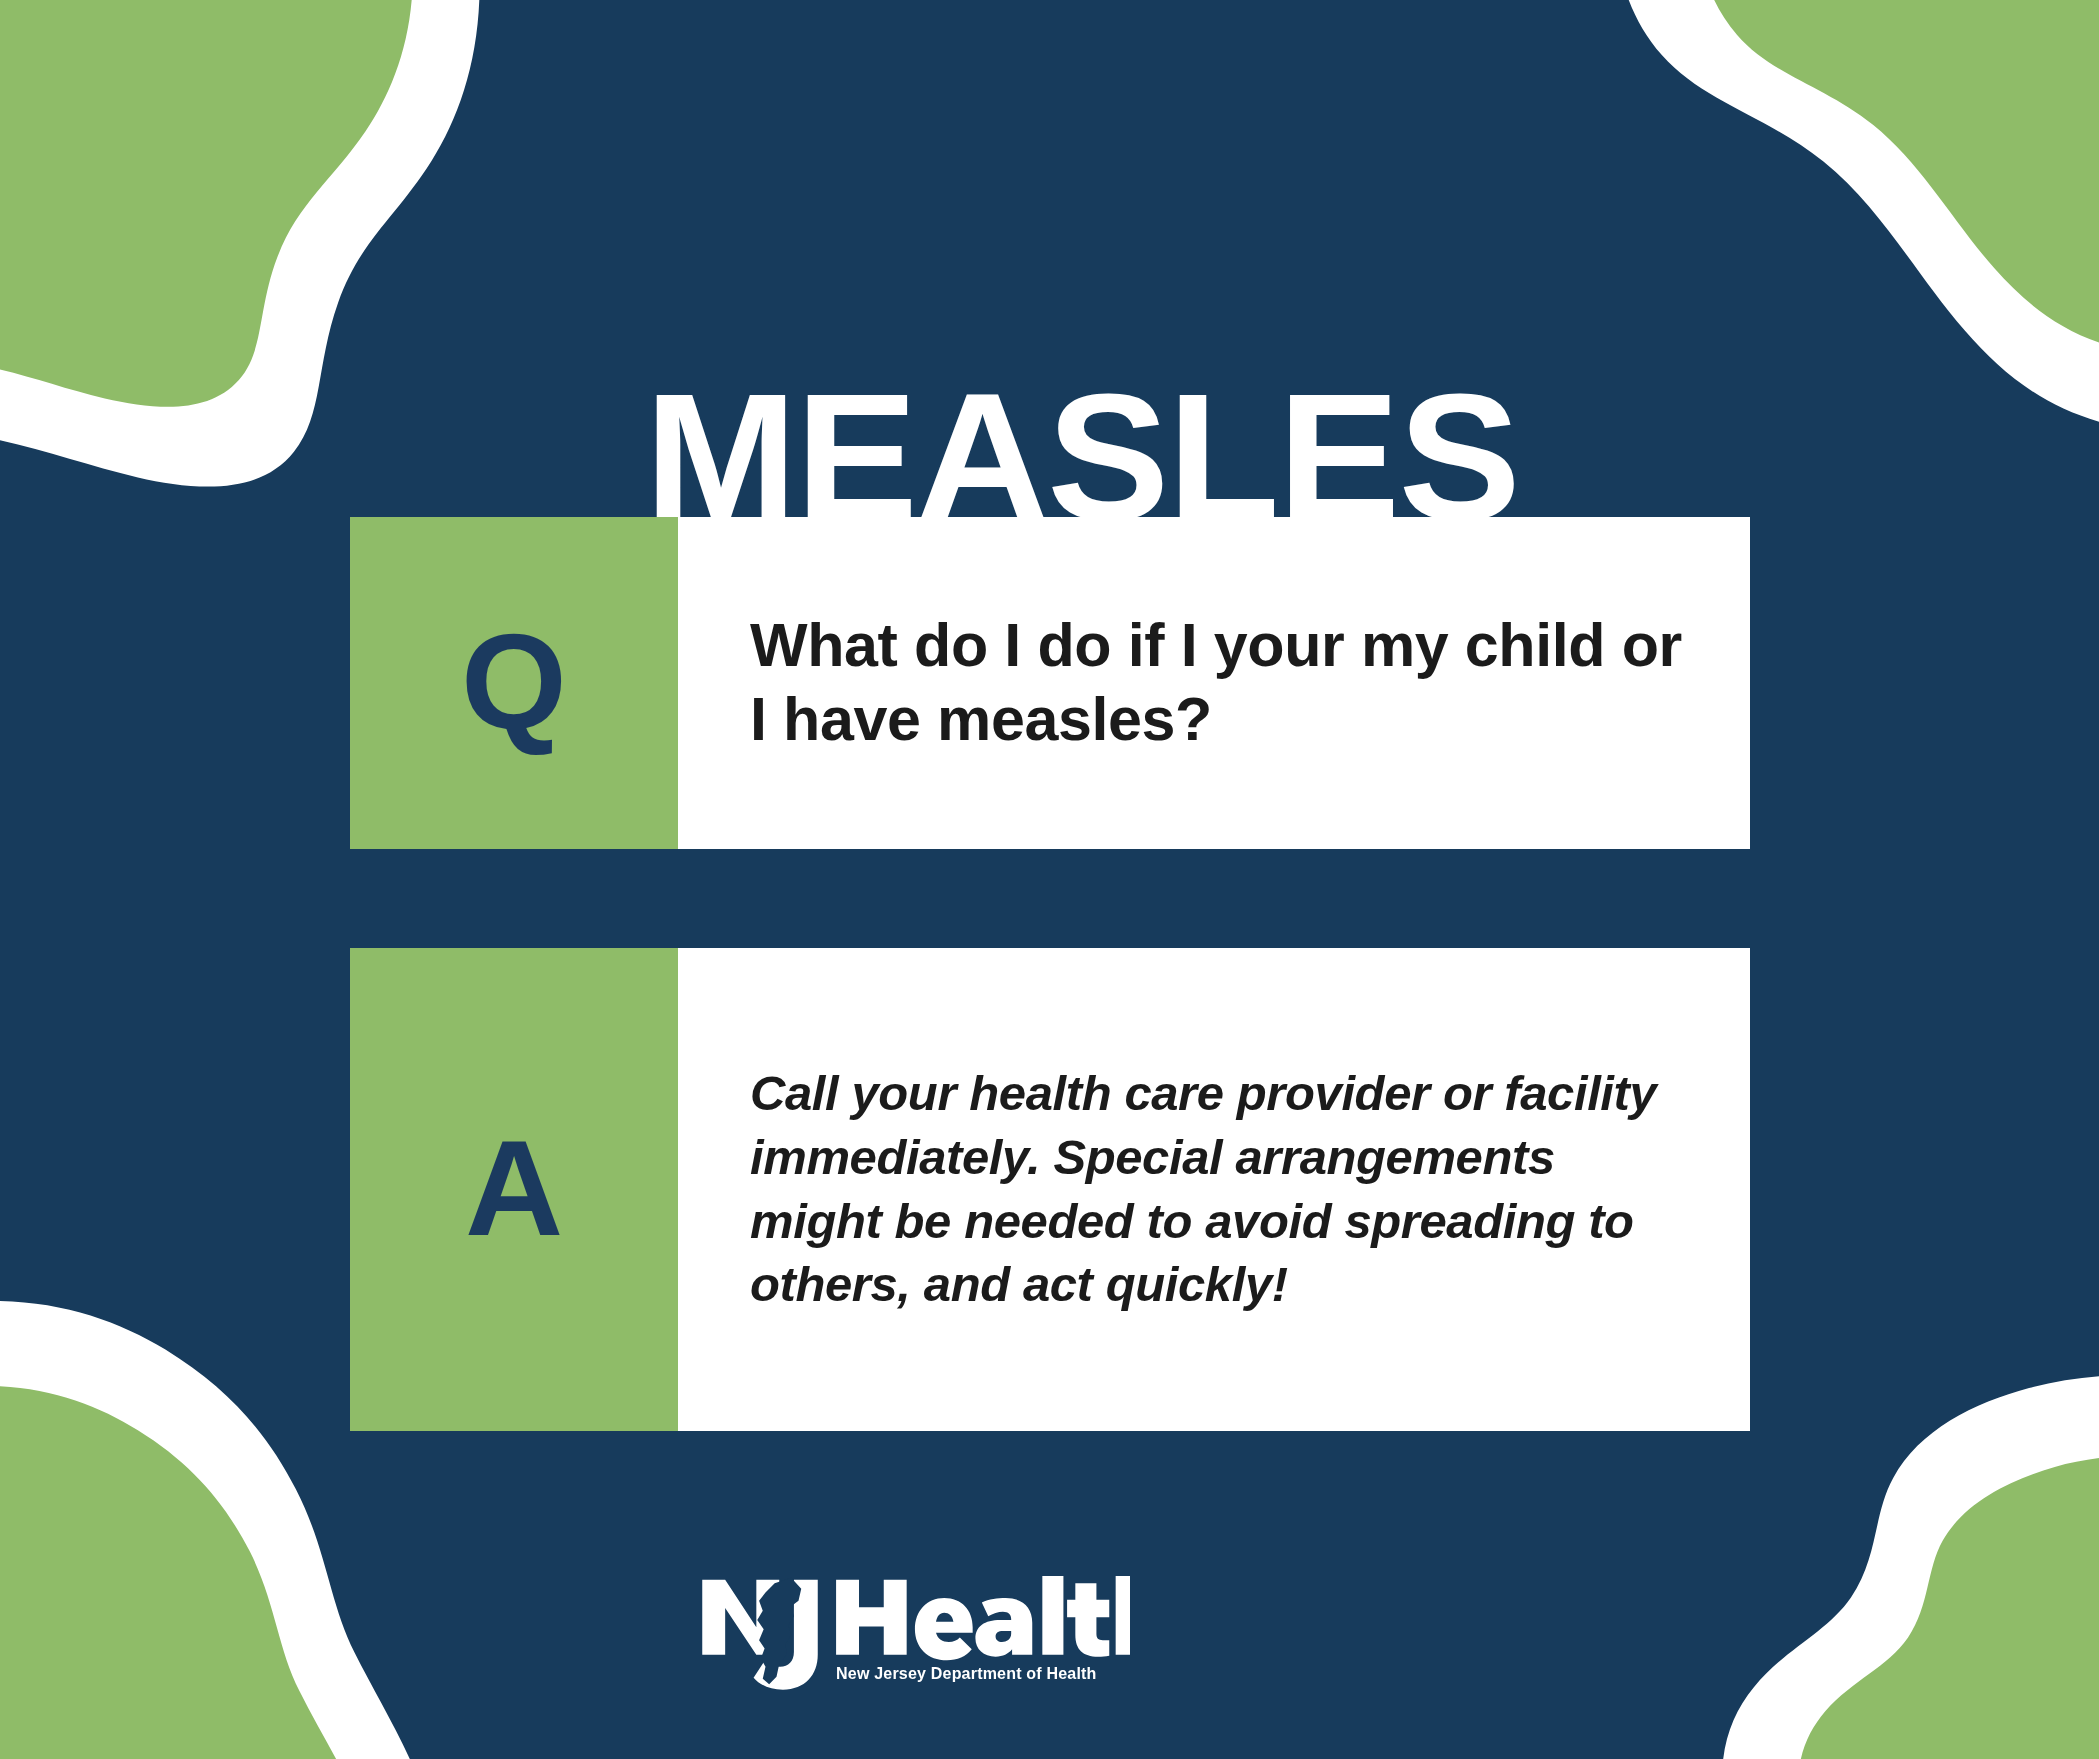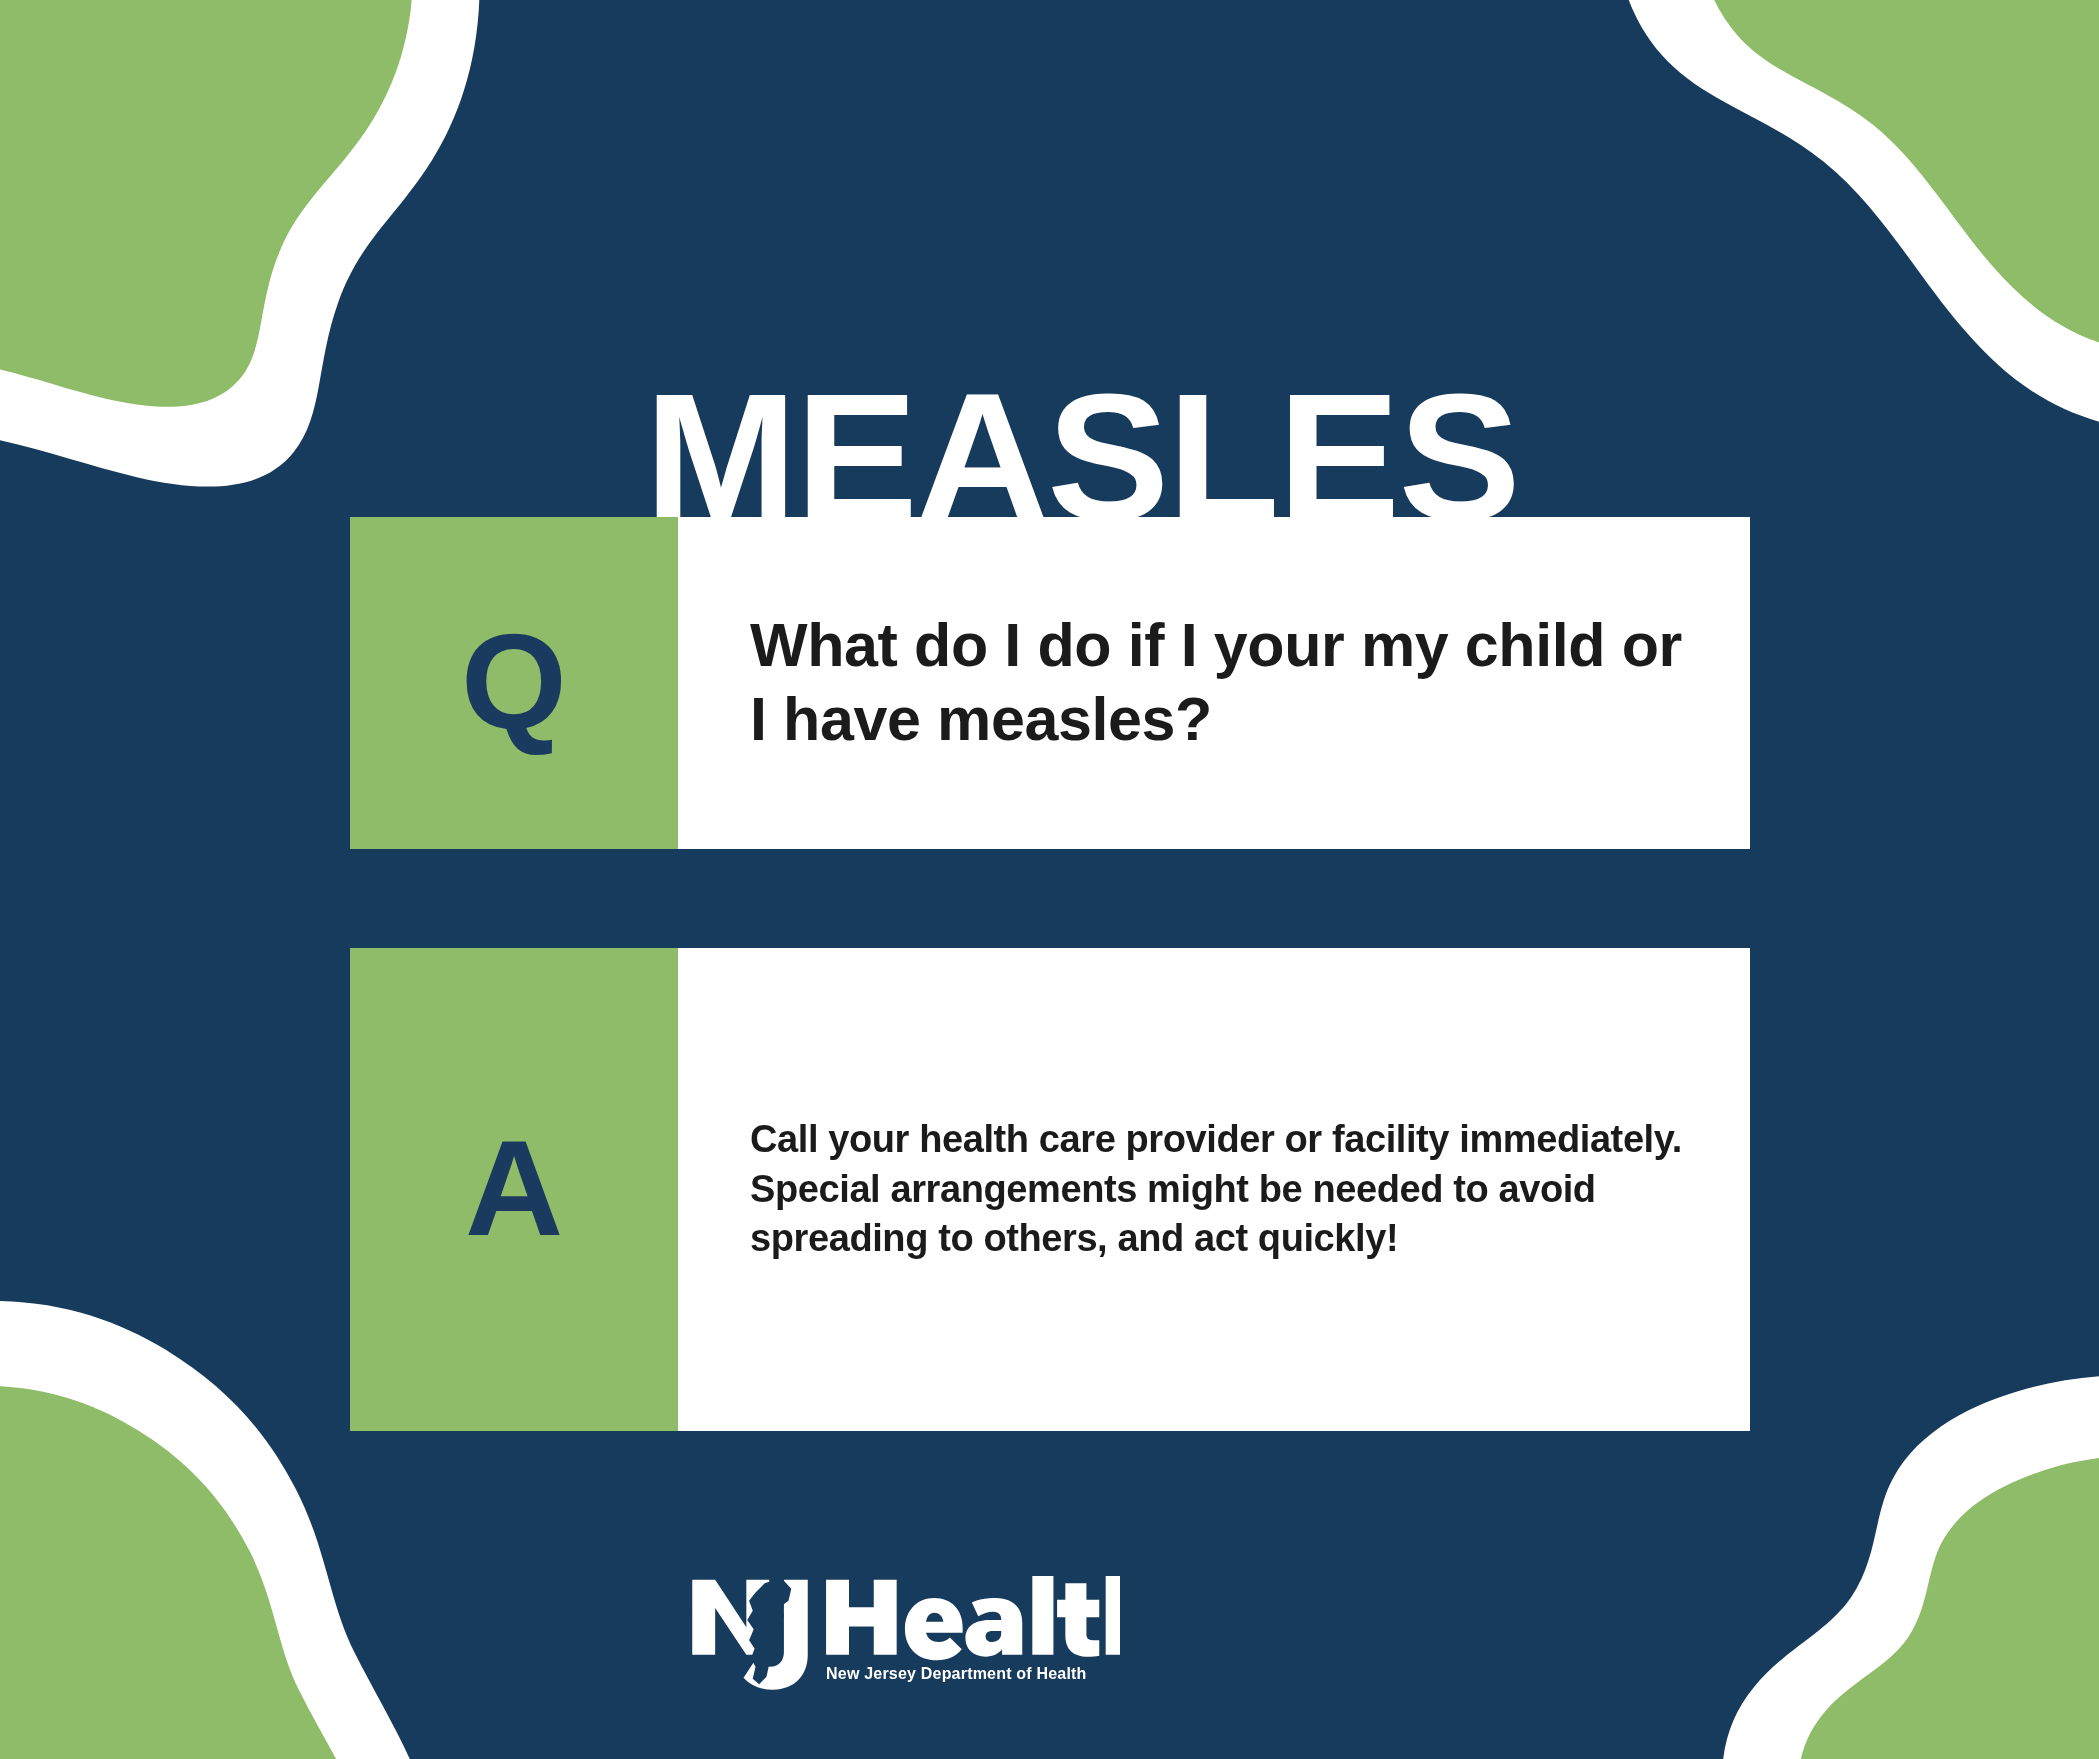--- a/index.html
+++ b/index.html
@@ -90,29 +90,30 @@
     font-family: "Liberation Sans", sans-serif;
     font-weight: bold;
     margin: 0;
   }
   #question-text {
     font-size: 61px;
     line-height: 1.21;
     letter-spacing: -0.4px;
   }
   #answer-text {
-    font-size: 38px;
+    font-size: 49px;
     line-height: 1.30;
     letter-spacing: -0.4px;
+    font-style: italic;
   }
 
   
   .logo-wrap {
     position: absolute;
-    left: 1px;
+    left: 11px;
     top: 1576px;
     width: 1806px;
     display: flex;
     justify-content: center;
     align-items: flex-end;
     z-index: 5;
   }
   .logo {
     position: relative;
     width: 432px;

